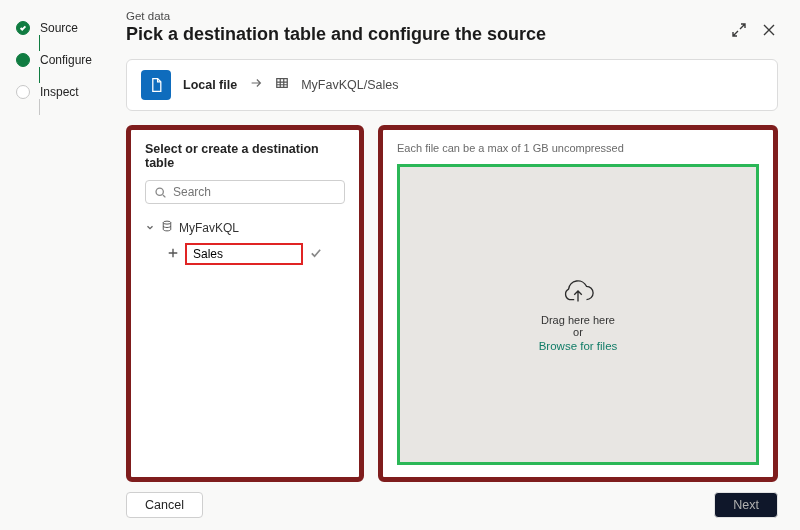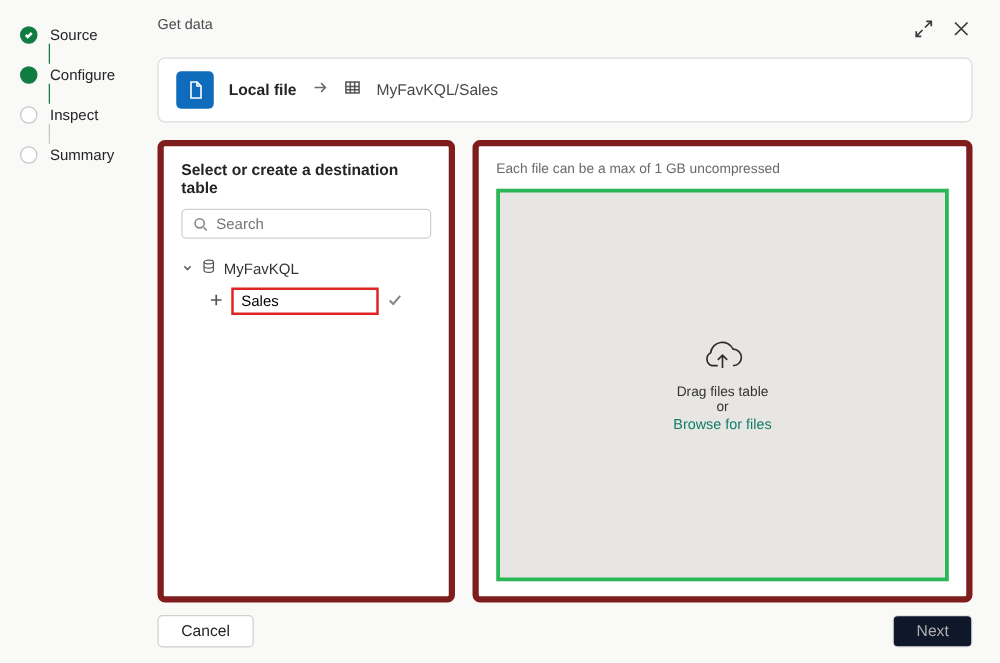--- a/index.html
+++ b/index.html
@@ -89,30 +89,27 @@
     <div class="step active">
       <span class="dot"></span>
       <span class="label">Configure</span>
       <span class="conn"></span>
     </div>
     <div class="step">
       <span class="dot"></span>
       <span class="label">Inspect</span>
       <span class="conn"></span>
     </div>
-    <div class="step">
-      <span class="dot"></span>
-      <span class="label">Summary</span>
-    </div>
   </div>
 
   <div class="main">
     <div class="header">
       <div class="titles">
         <div class="eyebrow">Get data</div>
+        <h1>Pick a destination table and configure the source</h1>
       </div>
       <div class="header-icons">
         <span class="icon-btn"><svg viewBox="0 0 18 18">
               <path d="M11 3h4v4M7 15H3v-4M15 3l-5 5M3 15l5-5"></path>
             </svg></span>
         <span class="icon-btn"><svg viewBox="0 0 18 18">
               <path d="M4 4l10 10M14 4L4 14"></path>
             </svg></span>
       </div>
     </div>
@@ -172,21 +169,21 @@
 
       <div class="pane right">
         <div class="pane-sub">Each file can be a max of 1 GB uncompressed</div>
         <div class="drop">
           <span class="cloud-ic">
             <svg viewBox="0 0 36 28">
                 <path d="M27 22a7 7 0 0 0 0-14 10 10 0 0 0-19 3 6 6 0 0 0 1 11h5"></path>
                 <path d="M18 24V13M14 17l4-4 4 4"></path>
               </svg>
           </span>
-          <div class="drop-text">Drag files table</div>
+          <div class="drop-text">Drag here here</div>
           <div class="drop-or">or</div>
           <div class="drop-link">Browse for files</div>
         </div>
       </div>
     </div>
 
     <div class="footer">
       <button class="btn">Cancel</button>
       <div class="footer-right">
         <button class="btn ghost">Next</button>

